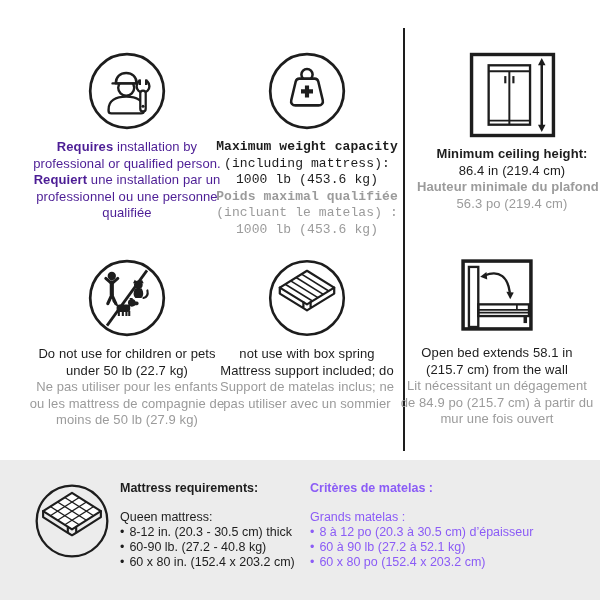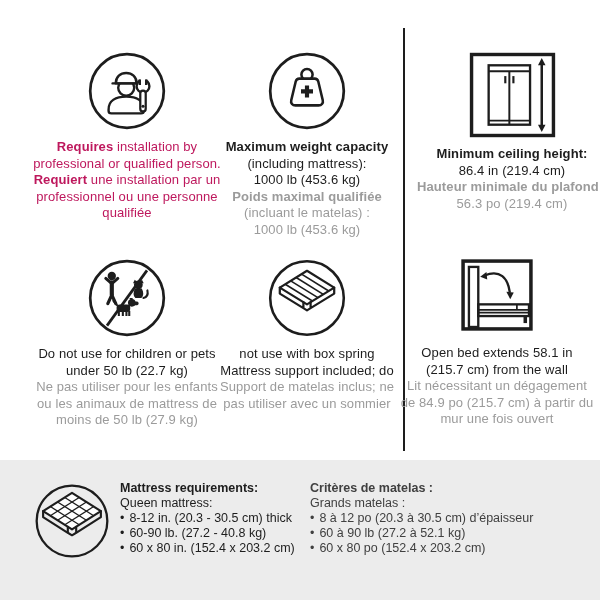--- a/index.html
+++ b/index.html
@@ -3,28 +3,28 @@
 <meta charset="utf-8">
 <style>
   html,body{margin:0;padding:0;background:#fff;}
   .sheet{position:relative;width:600px;height:600px;background:#ffffff;overflow:hidden;
          font-family:"Liberation Sans","DejaVu Sans",sans-serif;color:#1d1d1d;}
   .card{position:absolute;text-align:center;}
   .icn{display:block;margin:0 auto 8px auto;}
   .txt{font-size:13px;line-height:16.5px;letter-spacing:.1px;color:#1d1d1d;}
   .b{font-weight:700;}
   .g{color:#9b9b9b;}
-  .red{color:#be185d;}
+  .red{color:#4c1d95;}
   .divider{position:absolute;left:403px;top:28px;width:1.5px;height:423px;background:#1d1d1d;}
   .bottom{position:absolute;left:0;top:460px;width:600px;height:140px;background:#ececec;}
   .breq{position:absolute;top:21px;font-size:12.5px;line-height:15px;text-align:left;}
-  .breq .title{font-weight:700;}
+  .breq .title{font-weight:700;margin-bottom:14px;}
   .breq .item::before{content:"•";margin-right:5px;}
   .en-block{left:120px;}
-  .fr-block{left:310px;color:#404040;}
+  .fr-block{left:310px;color:#8b5cf6;}
   .bicon{position:absolute;left:34px;top:23px;}
   svg line,svg path,svg rect,svg circle,svg polygon{vector-effect:none;}
 </style>
 </head>
 <body>
 
 <div class="sheet">
 
   <div class="divider"></div>
 
@@ -40,21 +40,21 @@
       <line x1="66" y1="35.5" x2="66" y2="42.5" stroke="#1d1d1d" stroke-width="3"></line>
       <line x1="74" y1="35.5" x2="74" y2="42.5" stroke="#1d1d1d" stroke-width="3"></line>
       <rect x="66.6" y="49.5" width="6.8" height="26" rx="3.4" fill="#fff" stroke="#1d1d1d" stroke-width="2.8"></rect>
       <circle cx="70" cy="69" r="1.9" fill="#1d1d1d"></circle>
     </svg>
     <div class="txt red">
       <span class="b">Requires</span><span> installation by professional or qualified person. </span><span class="b">Requiert</span><span> une installation par un professionnel ou une personne qualifiée</span>
     </div>
   </div>
 
-  <div class="card" style="left:212px;top:51px;width:190px;">
+  <div class="card" style="left:212px;top:51px;width:190px;font-family:Liberation Mono, monospace;">
     <svg class="icn" width="80" height="80" viewBox="0 0 100 100">
       <circle cx="50" cy="50" r="46" fill="none" stroke="#1d1d1d" stroke-width="3.4"></circle>
       <circle cx="50" cy="29.5" r="7" fill="#fff" stroke="#1d1d1d" stroke-width="3.2"></circle>
       <path d="M40.5,34.5 h19 c2.3,0 4,1.3 4.6,3.6 l5.6,23.5 c0.9,3.8 -1.6,6.4 -5.2,6.4 h-29 c-3.6,0 -6.1,-2.6 -5.2,-6.4 l5.6,-23.5 c0.6,-2.3 2.3,-3.6 4.6,-3.6 z" fill="#fff" stroke="#1d1d1d" stroke-width="3.2" stroke-linejoin="round"></path>
       <path d="M50,43 v15 M42.5,50.5 h15" stroke="#1d1d1d" stroke-width="5.2" fill="none"></path>
     </svg>
     <div class="txt">
       <div class="b">Maximum weight capacity</div>
       <div>(including mattress):</div>
       <div>1000 lb (453.6 kg)</div>
@@ -104,21 +104,21 @@
       <rect x="43.5" y="66" width="2.6" height="6.5" fill="#1d1d1d"></rect>
       <rect x="48" y="66" width="2.6" height="6.5" fill="#1d1d1d"></rect>
       <rect x="51.5" y="66" width="2.6" height="6.5" fill="#1d1d1d"></rect>
       <line x1="37.5" y1="59" x2="33" y2="53.5" stroke="#1d1d1d" stroke-width="2.6" stroke-linecap="round"></line>
       <line x1="75" y1="15.5" x2="25" y2="84.5" stroke="#1d1d1d" stroke-width="3.4"></line>
     </svg>
     <div class="txt">
       <div>Do not use for children or pets</div>
       <div>under 50 lb (22.7 kg)</div>
       <div class="g">Ne pas utiliser pour les enfants</div>
-      <div class="g">ou les animaux de mattress de</div>
+      <div class="g">ou les mattress de compagnie de</div>
       <div class="g">moins de 50 lb (27.9 kg)</div>
     </div>
   </div>
 
   <div class="card" style="left:212px;top:258px;width:190px;">
     <svg class="icn" width="80" height="80" viewBox="0 0 100 100">
       <circle cx="50" cy="50" r="46" fill="none" stroke="#1d1d1d" stroke-width="3.2"></circle>
       <polygon points="50,16 84,37 50,58 16,37" fill="#fff" stroke="#1d1d1d" stroke-width="2.8" stroke-linejoin="round"></polygon>
       <line x1="43.2" y1="20.2" x2="77.2" y2="41.2" stroke="#1d1d1d" stroke-width="2"></line>
       <line x1="36.4" y1="24.4" x2="70.4" y2="45.4" stroke="#1d1d1d" stroke-width="2"></line>

